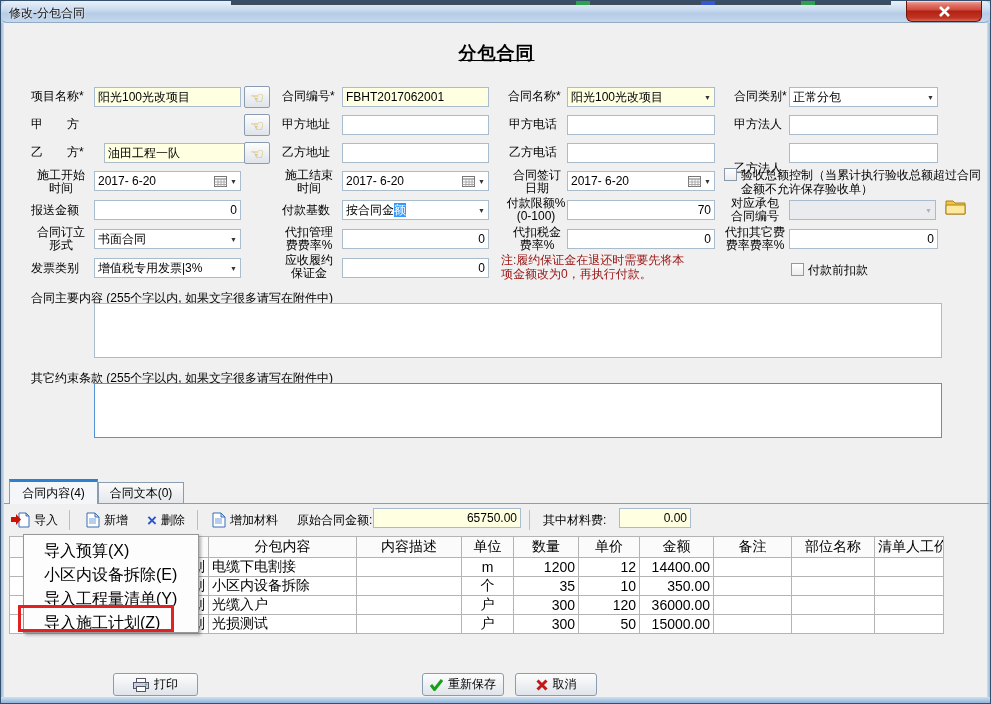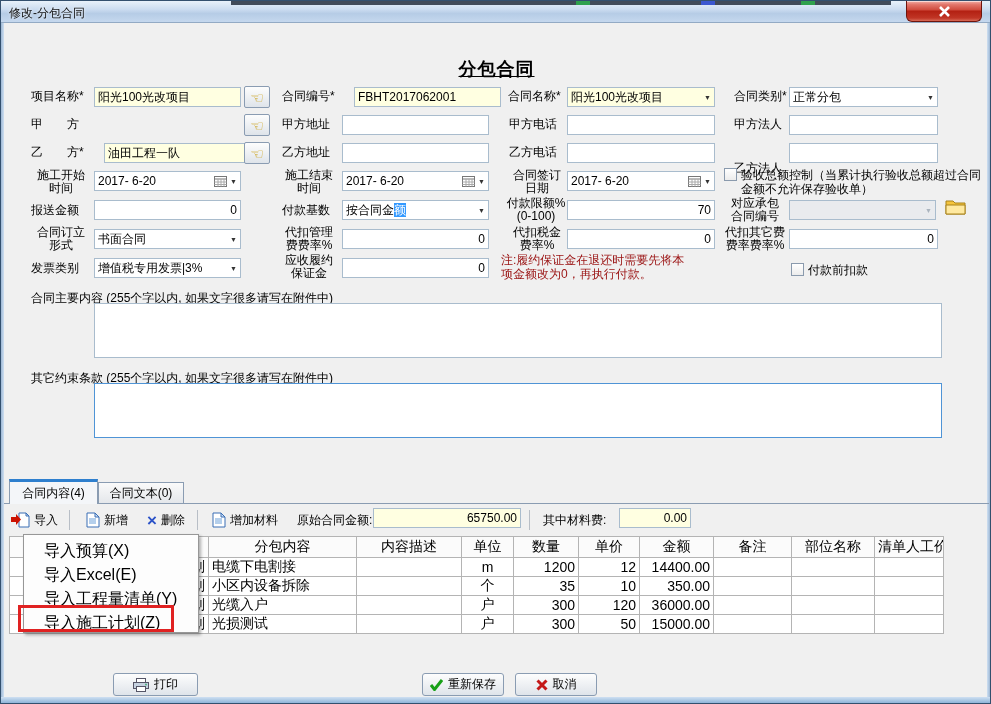--- a/index.html
+++ b/index.html
@@ -4,34 +4,34 @@
 <style>
   html,body{margin:0;padding:0;background:#555;}
   *{box-sizing:border-box;}
   #window{
     position:relative;width:991px;height:704px;margin:0 auto;
     font-family:"Liberation Sans","DejaVu Sans",sans-serif;
     background:#bfd3e8;border:1px solid #33506e;overflow:hidden;
   }
   .titlebar{position:absolute;left:0;top:0;width:100%;height:22px;
     background:linear-gradient(180deg,#e8f1fa 0%,#cbdcf0 40%,#b6cce6 60%,#c5d8ee 100%);
-    border-bottom:1px solid #93aac4;}
+    border-bottom:1px solid #93aac4;border-radius:6px;}
   .title-text{position:absolute;left:8px;top:4px;font-size:12px;color:#111;text-shadow:0 0 3px #fff;}
   .bg-peek{position:absolute;left:230px;top:0;width:660px;height:4px;background:#414b59;}
   .peek-sq{position:absolute;top:0;width:14px;height:4px;}
   .close-btn{position:absolute;left:905px;top:0;width:76px;height:21px;border:1px solid #6e150c;border-top:none;
     border-radius:0 0 6px 6px;cursor:pointer;
     background:linear-gradient(180deg,#f3b0a8 0%,#e2766b 18%,#cf4a3c 45%,#b32012 50%,#c03525 85%,#d96a57 100%);
     box-shadow:inset 0 1px 0 rgba(255,255,255,.55);display:flex;align-items:center;justify-content:center;}
   .client{position:absolute;left:3px;top:22px;width:985px;height:676px;background:#f0f0f0;}
   .win-edge-l{position:absolute;left:0;top:22px;bottom:0;width:3px;background:linear-gradient(90deg,#9db7d4,#cfe0f2);}
   .win-edge-r{position:absolute;right:0;top:22px;bottom:0;width:3px;background:linear-gradient(270deg,#9db7d4,#cfe0f2);}
   .win-edge-b{position:absolute;left:0;bottom:0;width:100%;height:6px;background:linear-gradient(180deg,#cfe0f2,#8fb4d9);}
 
-  .heading{position:absolute;left:0;top:56px;width:991px;text-align:center;
+  .heading{position:absolute;left:0;top:40px;width:991px;text-align:center;
     font-size:18px;font-weight:bold;text-decoration:underline;color:#000;letter-spacing:1px;}
 
   .lbl{position:absolute;font-size:12px;color:#000;white-space:pre;line-height:13px;}
   .lbl.c{white-space:pre-line;text-align:center;}
   .f{position:absolute;height:20px;border:1px solid #a9bccd;background:#fff;font-size:12px;color:#000;
      display:flex;align-items:center;padding:0 3px;overflow:hidden;}
   .f .t{flex:1;white-space:nowrap;overflow:hidden;}
   .f.y{background:#ffffe1;}
   .fi{position:absolute;height:20px;border:1px solid #a9bccd;background:#fff;font-size:12px;color:#000;
      padding:0 3px;font-family:inherit;}
@@ -107,21 +107,21 @@
 
   <div class="heading">分包合同</div>
 
   <div class="lbl" style="left:30px;top:89px;">项目名称*</div>
   <input class="fi y" style="left: 93px; top: 86px; width: 147px;" value="阳光100光改项目">
   <div class="hand-btn" style="left:243px;top:85px;">
       <span>☜</span>
     </div>
 
   <div class="lbl" style="left:281px;top:89px;">合同编号*</div>
-  <input class="fi y" style="left: 341px; top: 86px; width: 147px; margin-left: 12px;" value="FBHT2017062001">
+  <input class="fi y" style="left: 341px; top: 86px; width: 147px;" value="FBHT2017062001">
 
   <div class="lbl" style="left:507px;top:89px;">合同名称*</div>
   <div class="f y" style="left:566px;top:86px;width:148px;">
     <span class="t">阳光100光改项目</span>
       <span class="dd">▼</span>
   </div>
 
   <div class="lbl" style="left:733px;top:89px;">合同类别*</div>
   <div class="f" style="left:788px;top:86px;width:149px;">
     <span class="t">正常分包</span>
@@ -410,21 +410,21 @@
         <td class="ar">15000.00</td>
         <td class="al"></td>
         <td class="al"></td>
         <td class="al"></td>
       </tr>
     </tbody>
   </table>
 
   <div class="menu">
     <div class="menu-item">导入预算(X)</div>
-    <div class="menu-item">导入Excel(E)</div>
+    <div class="menu-item">小区内设备拆除(E)</div>
     <div class="menu-item">导入工程量清单(Y)</div>
     <div class="menu-item">导入施工计划(Z)</div>
   </div>
   <div class="annotation"></div>
 
   <button class="btn" style="left:112px;width:85px;">
     <svg width="16" height="14" viewBox="0 0 16 14">
       <rect x="3.5" y="0.5" width="9" height="4" fill="#fff" stroke="#556"></rect>
       <rect x="0.5" y="4.5" width="15" height="6" fill="#c6d2e0" stroke="#556"></rect>
       <rect x="3.5" y="8.5" width="9" height="5" fill="#fff" stroke="#556"></rect>

